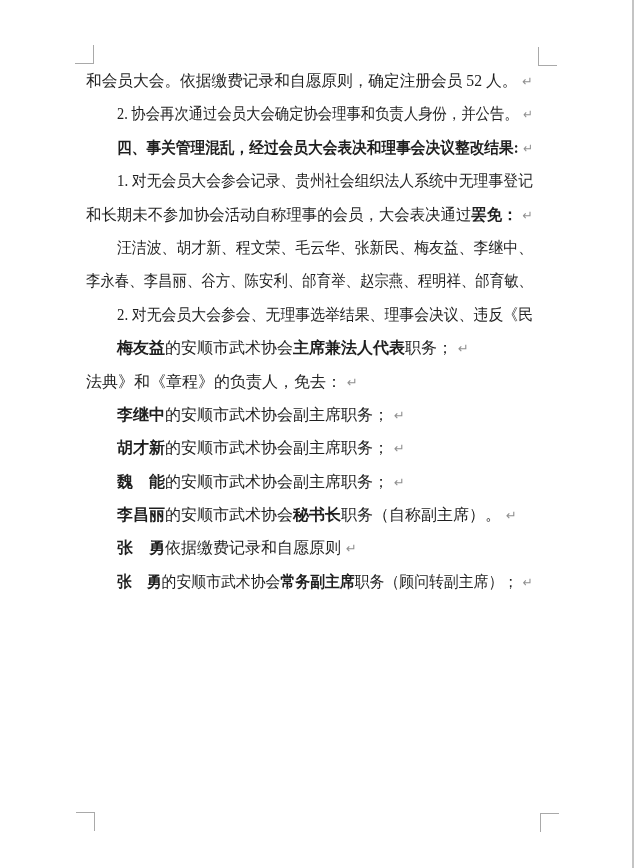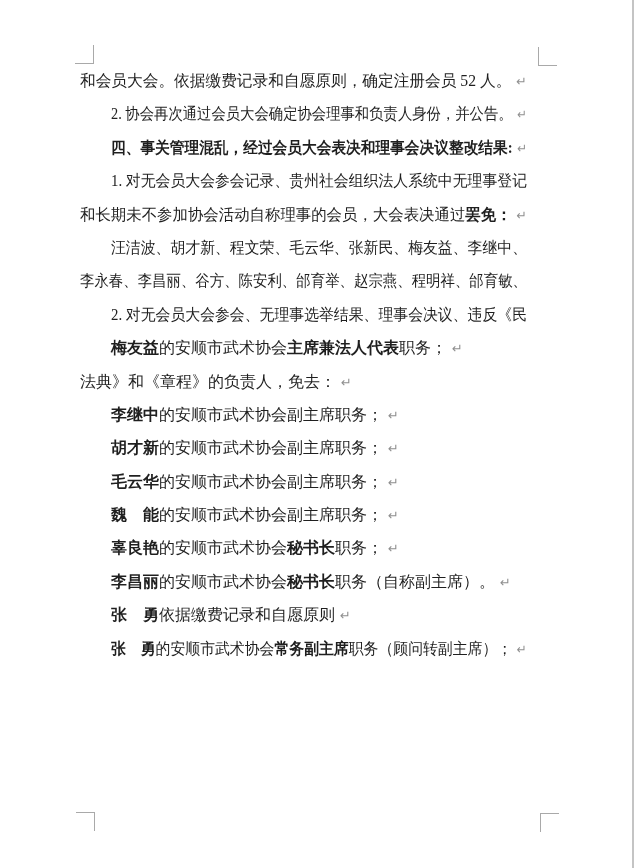--- a/index.html
+++ b/index.html
@@ -15,21 +15,21 @@
     background:var(--edge,#c4c4c4);
   }
   
   .mark{position:absolute;width:18px;height:18px;border:0 solid var(--mark,#a9a9a9);}
   .mark.tl{left:75px;top:45px;border-right-width:1px;border-bottom-width:1px;}
   .mark.tr{left:538px;top:47px;border-left-width:1px;border-bottom-width:1px;}
   .mark.bl{left:76px;top:812px;border-right-width:1px;border-top-width:1px;}
   .mark.br{left:540px;top:813px;border-left-width:1px;border-top-width:1px;}
 
   .text-area{
-    position:absolute;left:80px;top:64px;width:447px;
+    position:absolute;left:86px;top:64px;width:447px;
     color:var(--text,#1f1f1f);
   }
   .line{
     height:33.4px;line-height:33.4px;font-size:16px;
     white-space:nowrap;
   }
   .fit{display:inline-block;white-space:nowrap;transform-origin:left center;vertical-align:top;}
   .fit.ind{margin-left:31px;}
   .seg.b{font-weight:bold;}
   .pm{
@@ -53,20 +53,18 @@
       <div class="line"><span class="fit ind" style="transform: scaleX(0.918322);"><span class="seg b">四、事关管理混乱，经过会员大会表决和理事会决议整改结果:</span><span class="pm">↵</span></span></div>
       <div class="line"><span class="fit ind" style="transform: scaleX(0.928571);"><span class="seg">1. 对无会员大会参会记录、贵州社会组织法人系统中无理事登记</span></span></div>
       <div class="line"><span class="fit" style="transform: scaleX(0.963362);"><span class="seg">和长期未不参加协会活动自称理事的会员，大会表决通过</span><span class="seg b">罢免：</span><span class="pm">↵</span></span></div>
       <div class="line"><span class="fit ind" style="transform: scaleX(0.928571);"><span class="seg">汪洁波、胡才新、程文荣、毛云华、张新民、梅友益、李继中、</span></span></div>
       <div class="line"><span class="fit" style="transform: scaleX(0.90121);"><span class="seg">李永春、李昌丽、谷方、陈安利、邰育举、赵宗燕、程明祥、邰育敏、</span></span></div>
       <div class="line"><span class="fit ind" style="transform: scaleX(0.928571);"><span class="seg">2. 对无会员大会参会、无理事选举结果、理事会决议、违反《民</span></span></div>
       <div class="line"><span class="fit ind"><span class="seg b">梅友益</span><span class="seg">的安顺市武术协会</span><span class="seg b">主席兼法人代表</span><span class="seg">职务；</span><span class="pm">↵</span></span></div>
       <div class="line"><span class="fit"><span class="seg">法典》和《章程》的负责人，免去：</span><span class="pm">↵</span></span></div>
       <div class="line"><span class="fit ind"><span class="seg b">李继中</span><span class="seg">的安顺市武术协会副主席职务；</span><span class="pm">↵</span></span></div>
       <div class="line"><span class="fit ind"><span class="seg b">胡才新</span><span class="seg">的安顺市武术协会副主席职务；</span><span class="pm">↵</span></span></div>
-      <div class="line"><span class="fit ind"><span class="seg b">毛云华</span><span class="seg">的安顺市武术协会副主席职务；</span><span class="pm">↵</span></span></div>
       <div class="line"><span class="fit ind"><span class="seg b">魏　能</span><span class="seg">的安顺市武术协会副主席职务；</span><span class="pm">↵</span></span></div>
-      <div class="line"><span class="fit ind"><span class="seg b">辜良艳</span><span class="seg">的安顺市武术协会</span><span class="seg b">秘书长</span><span class="seg">职务；</span><span class="pm">↵</span></span></div>
       <div class="line"><span class="fit ind"><span class="seg b">李昌丽</span><span class="seg">的安顺市武术协会</span><span class="seg b">秘书长</span><span class="seg">职务（自称副主席）。</span><span class="pm">↵</span></span></div>
       <div class="line"><span class="fit ind"><span class="seg b">张　勇</span><span class="seg">依据缴费记录和自愿原则</span><span class="pm">↵</span></span></div>
       <div class="line"><span class="fit ind" style="transform: scaleX(0.928571);"><span class="seg b">张　勇</span><span class="seg">的安顺市武术协会</span><span class="seg b">常务副主席</span><span class="seg">职务（顾问转副主席）；</span><span class="pm">↵</span></span></div>
     </div>
 </div>
 
 </body></html>

